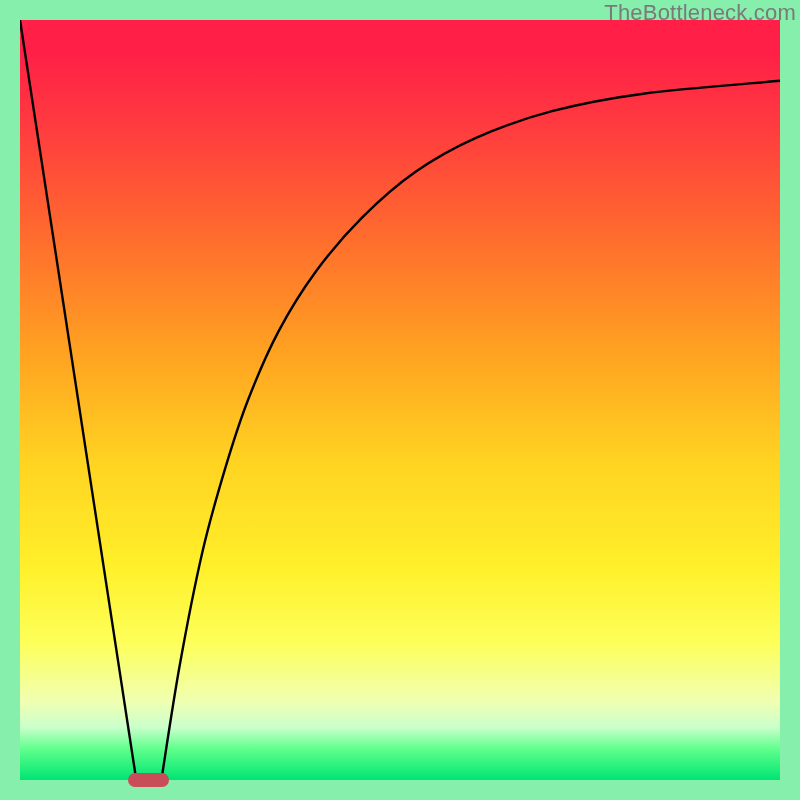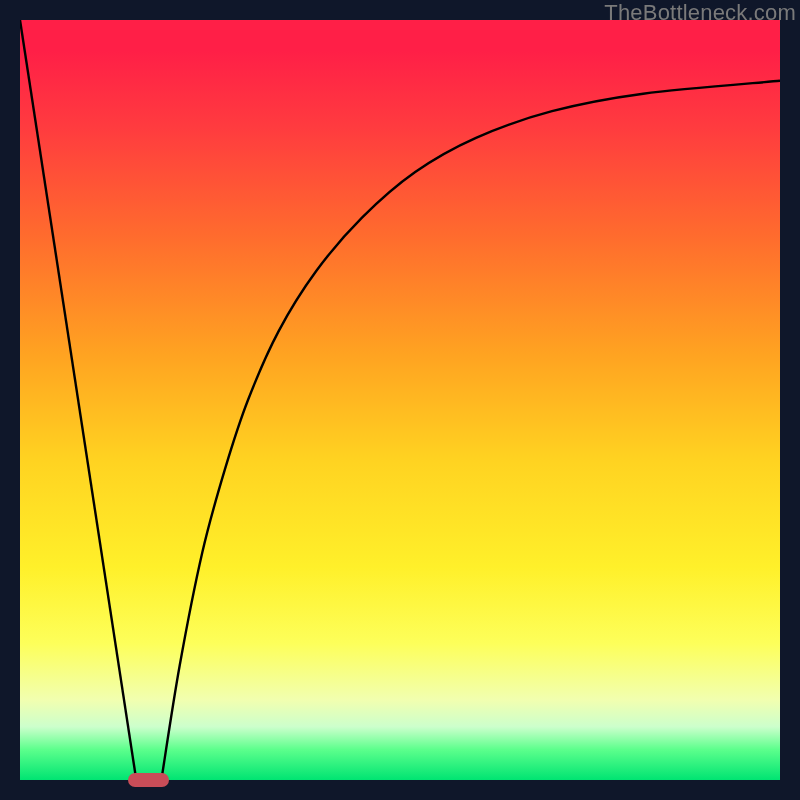--- a/index.html
+++ b/index.html
@@ -1,16 +1,16 @@
 <!DOCTYPE html>
 <html><head>
 <meta charset="utf-8">
 <style>
 html,body{margin:0;padding:0;width:800px;height:800px;overflow:hidden;font-family:Arial,Helvetica,sans-serif}
-.frame{width:800px;height:800px;background:#0f172a;position:relative}
+.frame{width:800px;height:800px;background:#86efac;position:relative}
 .plot{position:absolute;left:20px;top:20px;width:760px;height:760px}
 .gradient{position:absolute;inset:0;background:linear-gradient(to bottom,
   #ff1f47 0%,
   #ff1f47 4%,
   #ff3b3f 14%,
   #ff6a2e 28%,
   #ffa321 44%,
   #ffd321 58%,
   #fff02a 72%,
   #fdff5a 82%,

